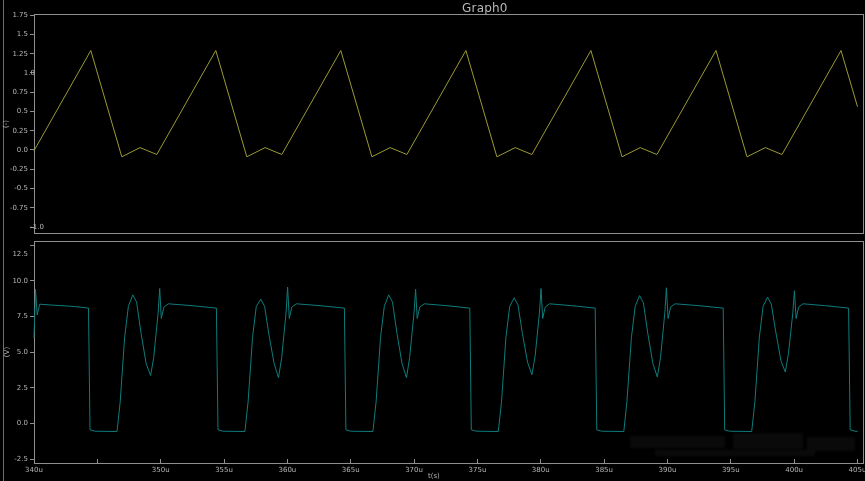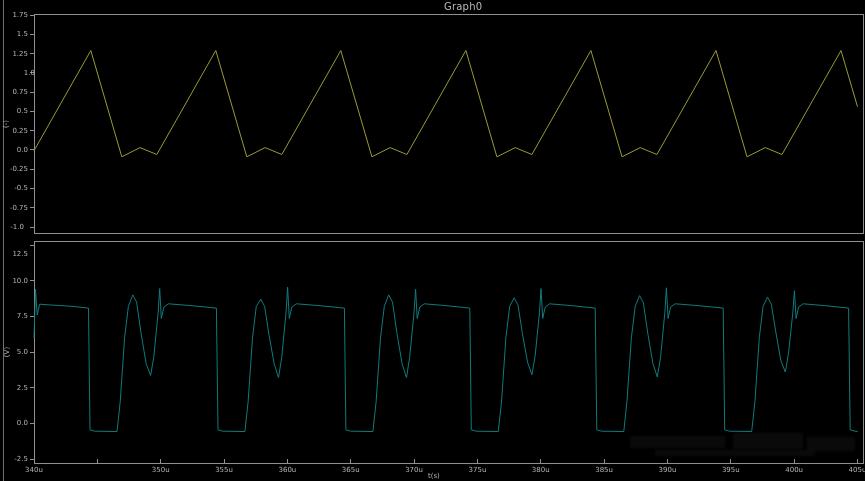--- a/index.html
+++ b/index.html
@@ -1,19 +1,19 @@
 <!DOCTYPE html>
 <html><head>
 <meta charset="utf-8">
 <style>
   html,body{margin:0;padding:0;background:#000;}
   .screen{position:relative;width:865px;height:481px;background:#000;overflow:hidden;
           font-family:"DejaVu Sans", sans-serif;}
   .edge-line{position:absolute;left:3px;top:0;width:1px;height:481px;background:#6e6e6e;}
-  .title{position:absolute;top:1px;left:444px;font-size:10px;color:#b8b8b8;letter-spacing:0.2px;}
+  .title{position:absolute;top:1px;left:462px;font-size:12px;color:#b8b8b8;letter-spacing:0.2px;}
   #chart-svg{position:absolute;left:0;top:0;width:865px;height:481px;}
   .ylab{position:absolute;font-size:7px;color:#b4b4b4;transform:rotate(-90deg);transform-origin:center;}
   .ylab-top{left:2px;top:120px;}
   .ylab-bot{left:2px;top:348px;}
   .xlab{position:absolute;left:428px;top:472px;font-size:7px;color:#b4b4b4;}
   .tick-label{position:absolute;font-size:7px;color:#b4b4b4;white-space:nowrap;}
   .ytick{transform:translateY(-50%);text-align:right;}
   .xtick{transform:translateX(-50%);}
   .watermark{position:absolute;left:625px;top:428px;width:235px;height:30px;opacity:0.18;
              filter:blur(1.2px);pointer-events:none;}
@@ -79,21 +79,21 @@
       <div class="tick-label ytick" style="left: 0px; top: 34.2727px; width: 28px;">1.5</div>
       <div class="tick-label ytick" style="left: 0px; top: 53.5455px; width: 28px; text-align: right;">1.25</div>
       <div class="tick-label ytick" style="left: 0px; top: 72.8182px; width: 28px; padding-left: 7px;">1.0</div>
       <div class="tick-label ytick" style="left: 0px; top: 92.0909px; width: 28px;">0.75</div>
       <div class="tick-label ytick" style="left: 0px; top: 111.364px; width: 28px;">0.5</div>
       <div class="tick-label ytick" style="left: 0px; top: 130.636px; width: 28px;">0.25</div>
       <div class="tick-label ytick" style="left: 0px; top: 149.909px; width: 28px;">0.0</div>
       <div class="tick-label ytick" style="left: 0px; top: 169.182px; width: 28px;">-0.25</div>
       <div class="tick-label ytick" style="left: 0px; top: 188.455px; width: 28px;">-0.5</div>
       <div class="tick-label ytick" style="left: 0px; top: 207.727px; width: 28px;">-0.75</div>
-      <div class="tick-label ytick" style="left: 0px; top: 227px; width: 24px;">-1.0</div>
+      <div class="tick-label ytick" style="left: 0px; top: 227px; width: 44px;">-1.0</div>
       <div class="tick-label ytick" style="left: 0px; top: 254px; width: 28px;">12.5</div>
       <div class="tick-label ytick" style="left: 0px; top: 280.667px; width: 28px;">10.0</div>
       <div class="tick-label ytick" style="left: 0px; top: 316.333px; width: 28px;">7.5</div>
       <div class="tick-label ytick" style="left: 0px; top: 352px; width: 28px;">5.0</div>
       <div class="tick-label ytick" style="left: 0px; top: 387.667px; width: 28px;">2.5</div>
       <div class="tick-label ytick" style="left: 0px; top: 423.333px; width: 28px;">0.0</div>
       <div class="tick-label ytick" style="left: 0px; top: 459px; width: 28px;">-2.5</div>
       <div class="tick-label xtick" style="left: 34px; top: 466px;">340u</div>
       <div class="tick-label xtick" style="left: 97.3462px; top: 466px; margin-top: 39px;">345u</div>
       <div class="tick-label xtick" style="left: 160.692px; top: 466px;">350u</div>

